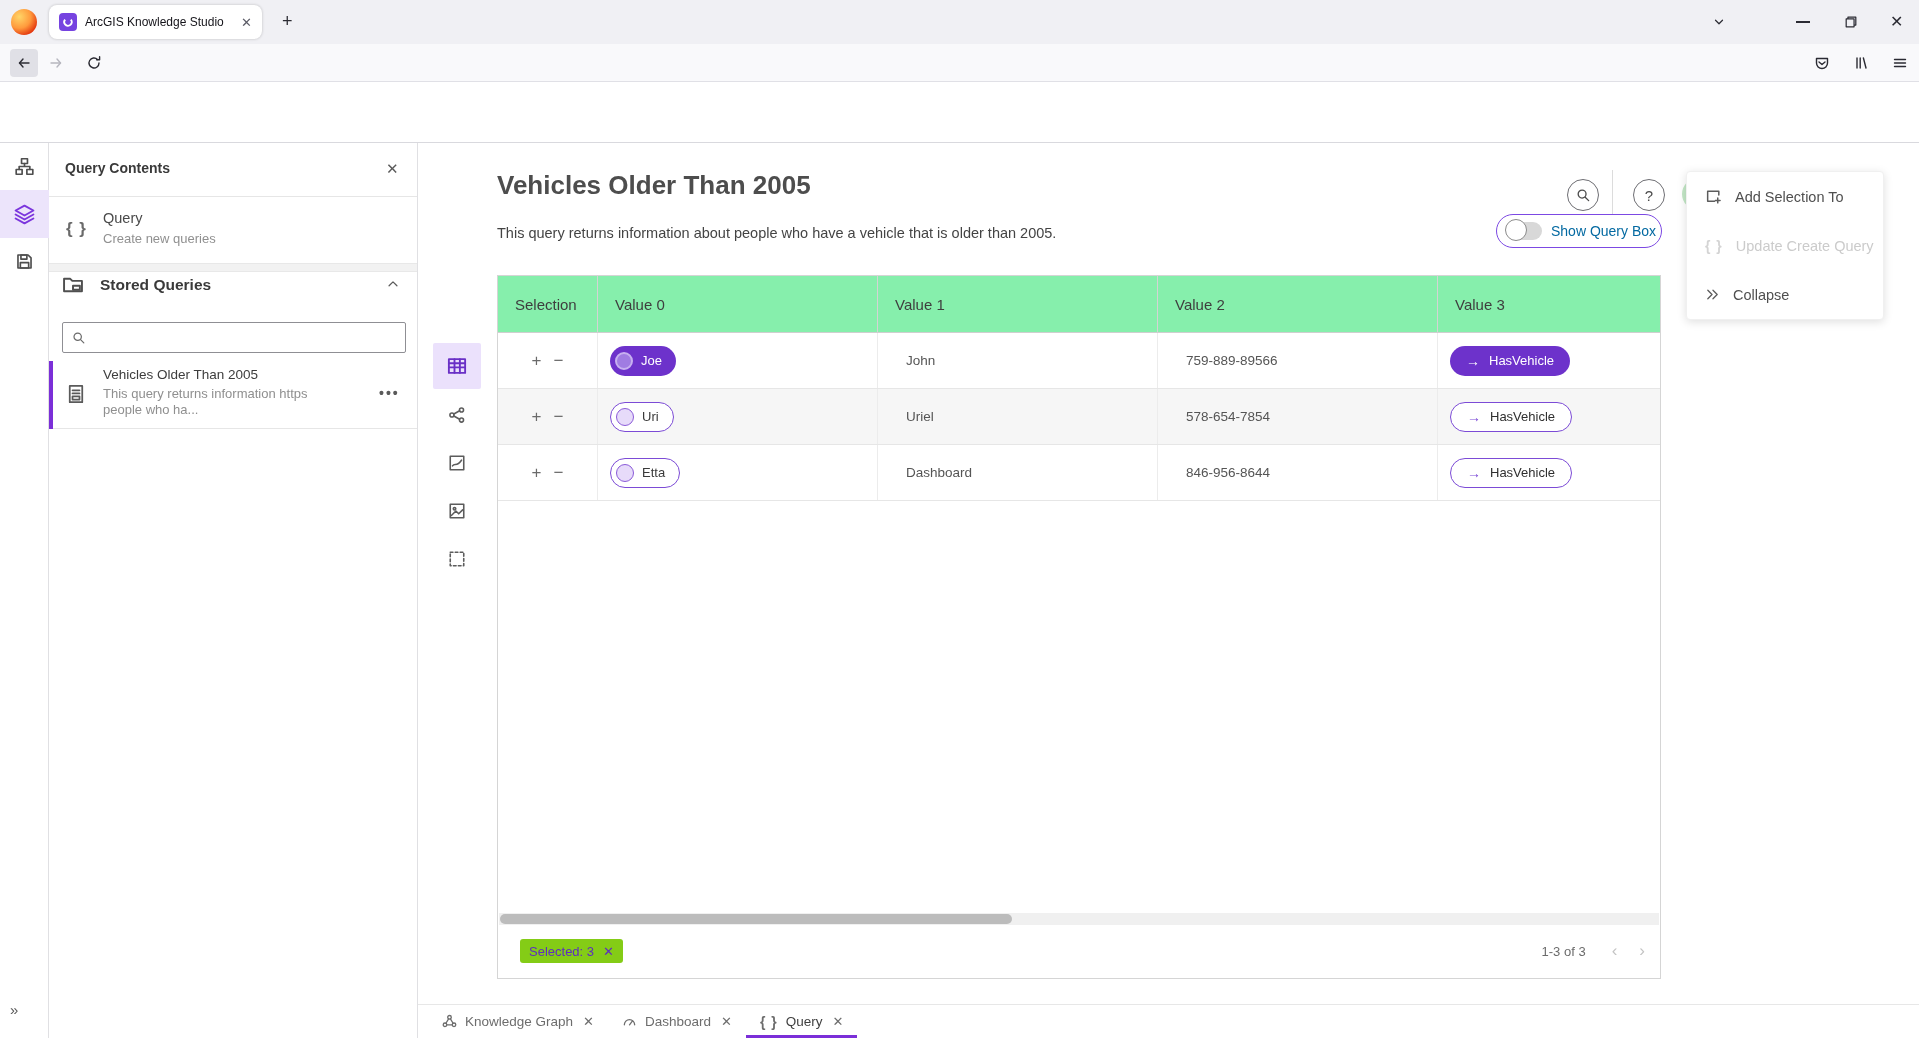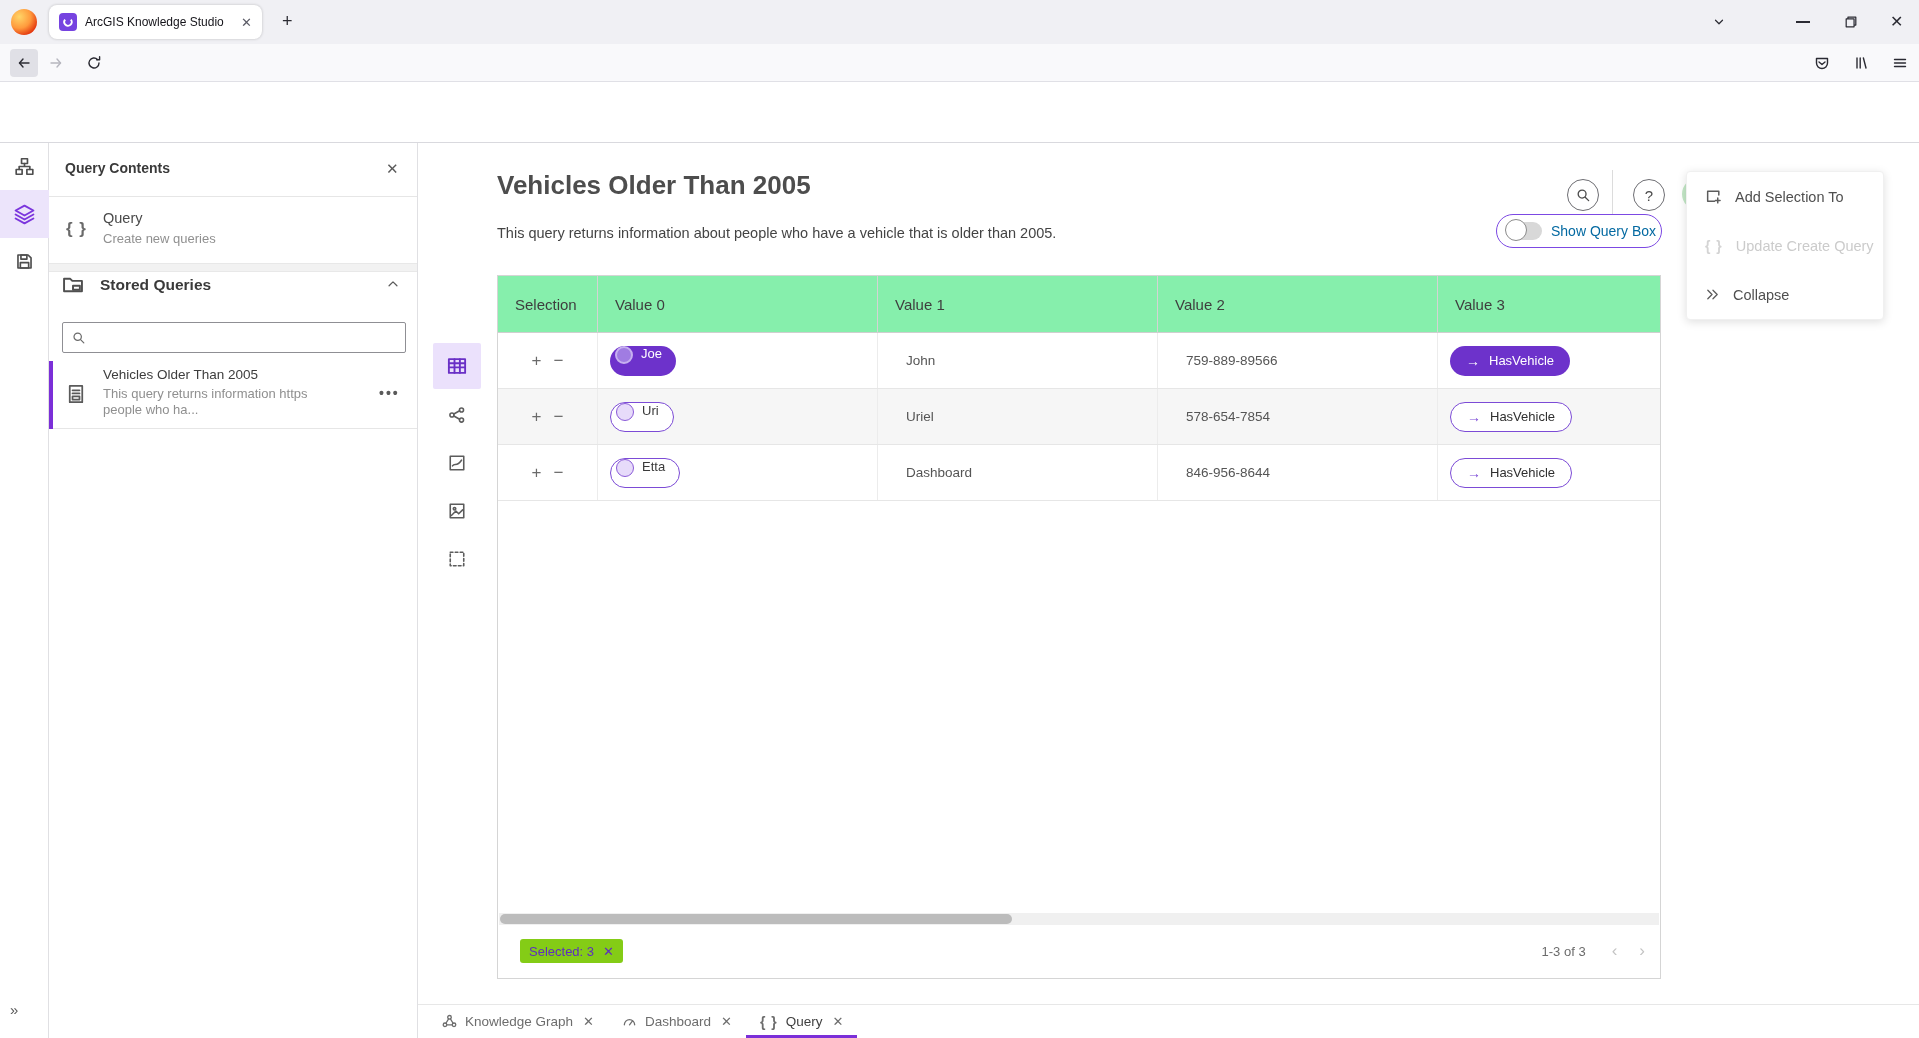--- a/index.html
+++ b/index.html
@@ -46,21 +46,21 @@
 
   .tablebox{left:497px;top:275px;width:1164px;height:704px;border:1px solid #d5d5d5;box-sizing:border-box;background:#fff;}
   .thead{display:flex;height:57px;background:#86efac;border-bottom:1px solid #cfcfcf;box-sizing:border-box;}
   .th{font-size:15px;color:#3e3e3e;display:flex;align-items:center;padding-left:17px;box-sizing:border-box;border-right:1px solid #d4d4d4;}
   .trow{display:flex;height:56px;border-bottom:1px solid #e6e6e6;box-sizing:border-box;}
   .td{display:flex;align-items:center;box-sizing:border-box;border-right:1px solid #ececec;font-size:13.5px;color:#555;}
   .c0{width:100px;}.c1{width:280px;}.c2{width:280px;}.c3{width:280px;}.c4{width:222px;border-right:none!important;}
   .row-alt{background:#f6f6f6;}
   .pm{color:#6a6a6a;font-size:17px;line-height:1;}
 
-  .chip{height:30px;border-radius:15px;display:inline-flex;align-items:flex-start;padding:0 14px 0 5px;margin-left:12px;box-sizing:border-box;font-size:13px;}
+  .chip{height:30px;border-radius:15px;display:inline-flex;align-items:center;padding:0 14px 0 5px;margin-left:12px;box-sizing:border-box;font-size:13px;}
   .chip .dot{width:18px;height:18px;border-radius:50%;margin-right:8px;box-sizing:border-box;flex:none;}
   .chip--filled{background:#6d32cb;color:#fff;}
   .chip--filled .dot{background:#a07ce2;border:2px solid #c7b0f0;}
   .chip--outline{background:#fff;border:1.5px solid #7c4bd6;color:#3a3a3a;}
   .chip--outline .dot{background:#e7dbfa;border:1.5px solid #8a5ad8;}
   .relchip{height:30px;border-radius:15px;display:inline-flex;align-items:center;padding:0 16px;margin-left:12px;box-sizing:border-box;font-size:13px;}
   .relchip .arr{margin-right:9px;font-size:14px;}
   .relchip--filled{background:#6d32cb;color:#fff;}
   .relchip--filled .arr{color:#fff;}
   .relchip--outline{background:#fff;border:1.5px solid #7c4bd6;color:#2f2f2f;}

